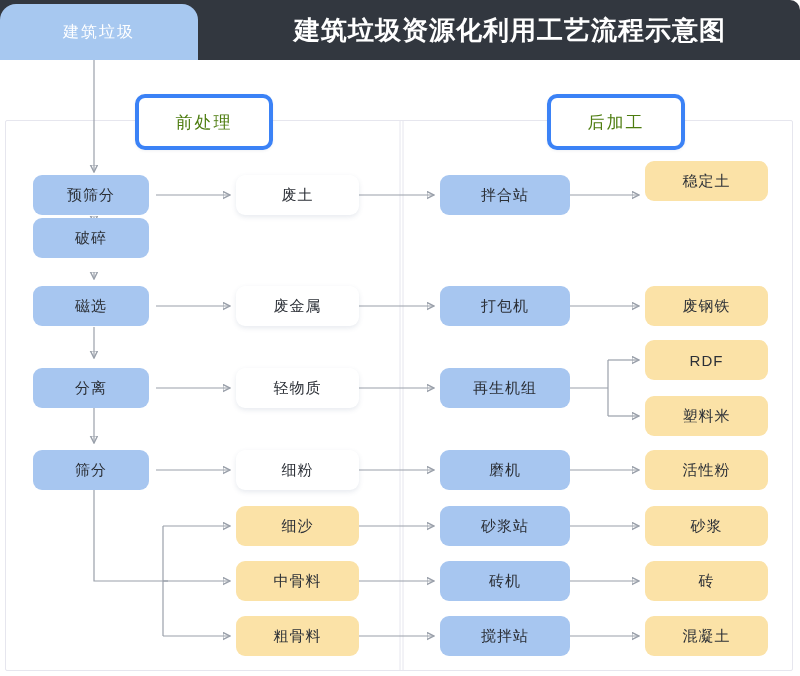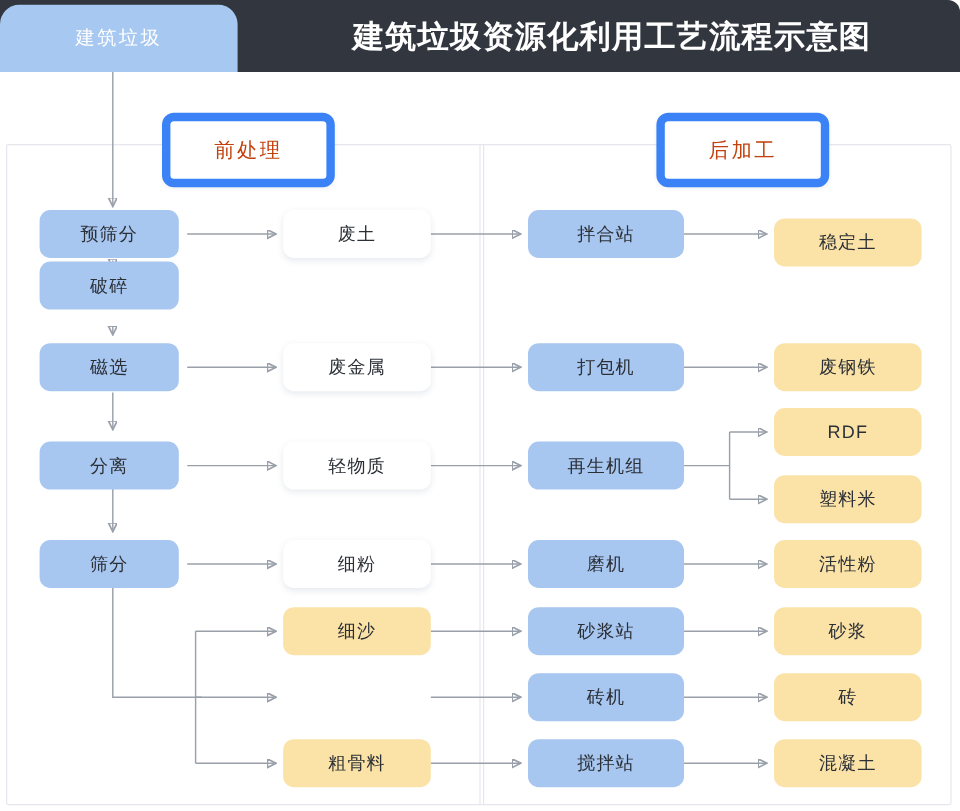--- a/index.html
+++ b/index.html
@@ -37,24 +37,24 @@
     border:1px solid #e6e6ee;
     border-radius:2px;
     box-sizing:border-box;
     background:transparent;
   }
 
   
   .phase{
     position:absolute;height:48px;
     background:#ffffff;
-    border:7px solid #3b82f6;
+    border:4px solid #3b82f6;
     border-radius:10px;
     display:flex;align-items:center;justify-content:center;
-    font-size:17px;color:#c2410c;letter-spacing:2px;
+    font-size:17px;color:#4d7c0f;letter-spacing:2px;
     box-shadow:0 1px 3px rgba(40,60,100,.07);
   }
   #phase-pre{left:135px;top:94px;width:130px;}
   #phase-post{left:547px;top:94px;width:130px;}
 
   
   .node{
     position:absolute;height:40px;
     border-radius:9px;
     display:flex;align-items:center;justify-content:center;
@@ -146,31 +146,32 @@
   <div class="node blue col1" style="top:218px">破碎</div>
   <div class="node blue col1" style="top:286px">磁选</div>
   <div class="node blue col1" style="top:368px">分离</div>
   <div class="node blue col1" style="top:450px">筛分</div>
 
   <div class="node white  col2" style="top:175px">废土</div>
   <div class="node white  col2" style="top:368px">轻物质</div>
   <div class="node white  col2" style="top:286px">废金属</div>
   <div class="node white  col2" style="top:450px">细粉</div>
   <div class="node yellow col2" style="top:506px">细沙</div>
+  <div class="node yellow col2" style="top:561px">中骨料</div>
   <div class="node yellow col2" style="top:616px">粗骨料</div>
 
   <div class="node blue col3" style="top:175px">拌合站</div>
   <div class="node blue col3" style="top:286px">打包机</div>
   <div class="node blue col3" style="top:368px">再生机组</div>
   <div class="node blue col3" style="top:450px">磨机</div>
   <div class="node blue col3" style="top:506px">砂浆站</div>
   <div class="node blue col3" style="top:561px">砖机</div>
   <div class="node blue col3" style="top:616px">搅拌站</div>
 
-  <div class="node yellow col4" style="top:182px">稳定土</div>
+  <div class="node yellow col4" style="top:161px">稳定土</div>
   <div class="node yellow col4" style="top:286px">废钢铁</div>
   <div class="node yellow col4" style="top:340px">RDF</div>
   <div class="node yellow col4" style="top:396px">塑料米</div>
   <div class="node yellow col4" style="top:450px">活性粉</div>
   <div class="node yellow col4" style="top:506px">砂浆</div>
   <div class="node yellow col4" style="top:561px">砖</div>
   <div class="node yellow col4" style="top:616px">混凝土</div>
 
 </div>
 

